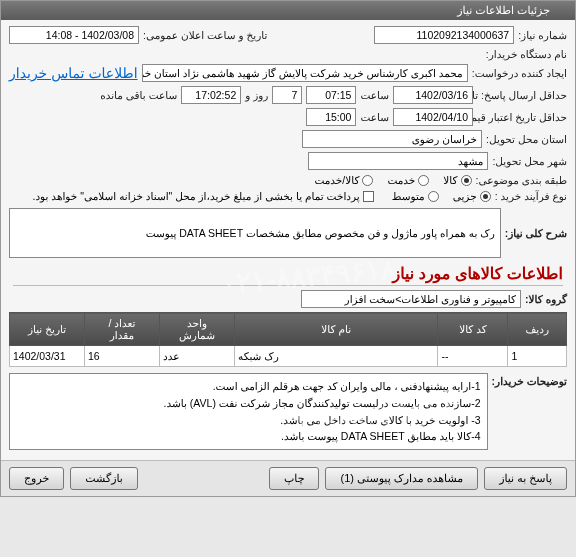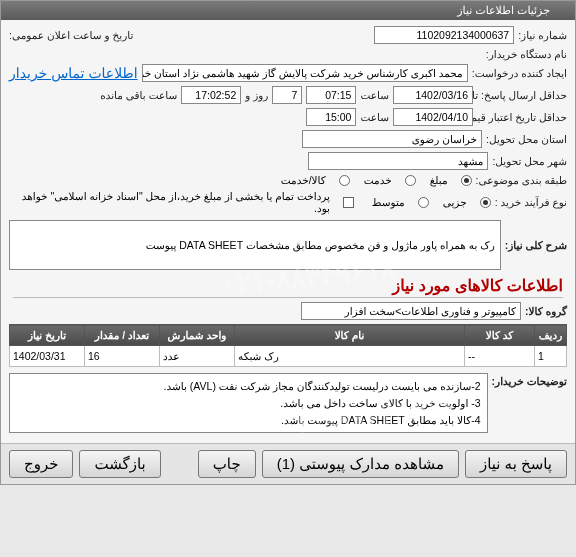--- a/index.html
+++ b/index.html
@@ -53,21 +53,21 @@
   font-size: 14px;
 }
 .radio-group {
   display: inline-flex;
   gap: 14px;
   align-items: center;
 }
 .radio-item, .check-item {
   display: inline-flex;
   align-items: center;
-  gap: 13px;
+  gap: 3px;
   font-size: 10.5px;
 }
 .radio, .checkbox {
   width: 11px;
   height: 11px;
   border: 1px solid #666;
   background: #fff;
   display: inline-block;
 }
 .radio { border-radius: 50%; position: relative; }
@@ -96,23 +96,23 @@
 }
 table.data {
   width: 100%;
   border-collapse: collapse;
   font-size: 10.5px;
   margin-top: 2px;
 }
 table.data th {
   background: linear-gradient(#6a6a6a, #4a4a4a);
   color: #fff;
-  padding: 4px 3px;
+  padding: 4px 17px;
   border: 1px solid #555;
-  font-weight: bold;
+  font-weight: normal;
 }
 table.data td {
   background: #fff;
   padding: 4px 3px;
   border: 1px solid #bbb;
   text-align: left;
 }
 .notes {
   border: 1px solid #888;
   background: #fff;
@@ -125,21 +125,21 @@
   display: flex;
   gap: 6px;
   padding: 6px 8px;
   background: #e5e5e5;
   border-top: 1px solid #bbb;
 }
 .btn {
   border: 1px solid #777;
   background: linear-gradient(#f5f5f5, #d5d5d5);
   padding: 4px 14px;
-  font-size: 15px;
+  font-size: 11px;
   border-radius: 3px;
   cursor: pointer;
 }
 .spacer { flex: 1; }
 .watermark {
   position: absolute;
   font-size: 28px;
   color: rgba(255,255,255,0.35);
   font-weight: bold;
   pointer-events: none;
@@ -159,20 +159,21 @@
 
 <div class="panel">
   <div class="panel-header">جزئیات اطلاعات نیاز</div>
   <div class="panel-body">
 
     <div class="row">
       <span class="lbl">شماره نیاز:</span>
       <span class="field" style="width:140px">1102092134000637</span>
       <span style="flex:1"></span>
       <span class="lbl">تاریخ و ساعت اعلان عمومی:</span>
+      <span class="field" style="width:130px">1402/03/08 - 14:08</span>
     </div>
 
     <div class="row">
       <span class="lbl">نام دستگاه خریدار:</span>
     </div>
 
     <div class="row">
       <span class="lbl">ایجاد کننده درخواست:</span>
       <span class="field" style="flex:1">محمد اکبری کارشناس خرید شرکت پالایش گاز شهید هاشمی نژاد   استان خراس</span>
       <span class="link">اطلاعات تماس خریدار</span>
@@ -204,21 +205,21 @@
     <div class="row">
       <span class="lbl">شهر محل تحویل:</span>
       <span class="field" style="width:180px">مشهد</span>
     </div>
 
     <div class="row">
       <span class="lbl">طبقه بندی موضوعی:</span>
       <span class="radio-group">
         <span class="radio-item">
               <span class="radio checked"></span>
-              <span>مبلغ</span>
+              <span>کالا</span>
             </span>
         <span class="radio-item">
               <span class="radio"></span>
               <span>خدمت</span>
             </span>
         <span class="radio-item">
               <span class="radio"></span>
               <span>کالا/خدمت</span>
             </span>
       </span>
@@ -274,20 +275,21 @@
           <td>عدد</td>
           <td>16</td>
           <td>1402/03/31</td>
         </tr>
       </tbody>
     </table>
 
     <div class="row" style="margin-top:6px;align-items:flex-start">
       <span class="lbl" style="font-weight:bold;padding-top:2px">توضیحات خریدار:</span>
       <div class="notes">
+        <div>1-ارایه پیشنهادفنی ، مالی وایران کد جهت هرقلم الزامی است.</div>
         <div>2-سازنده می بایست درلیست تولیدکنندگان مجاز شرکت نفت (AVL)  باشد.</div>
         <div>3- اولویت خرید  با کالای ساخت  داخل می باشد.</div>
         <div>4-کالا باید مطابق DATA SHEET پیوست باشد.</div>
       </div>
     </div>
 
   </div>
 
   <div class="button-bar">
     <button class="btn">پاسخ به نیاز</button>

